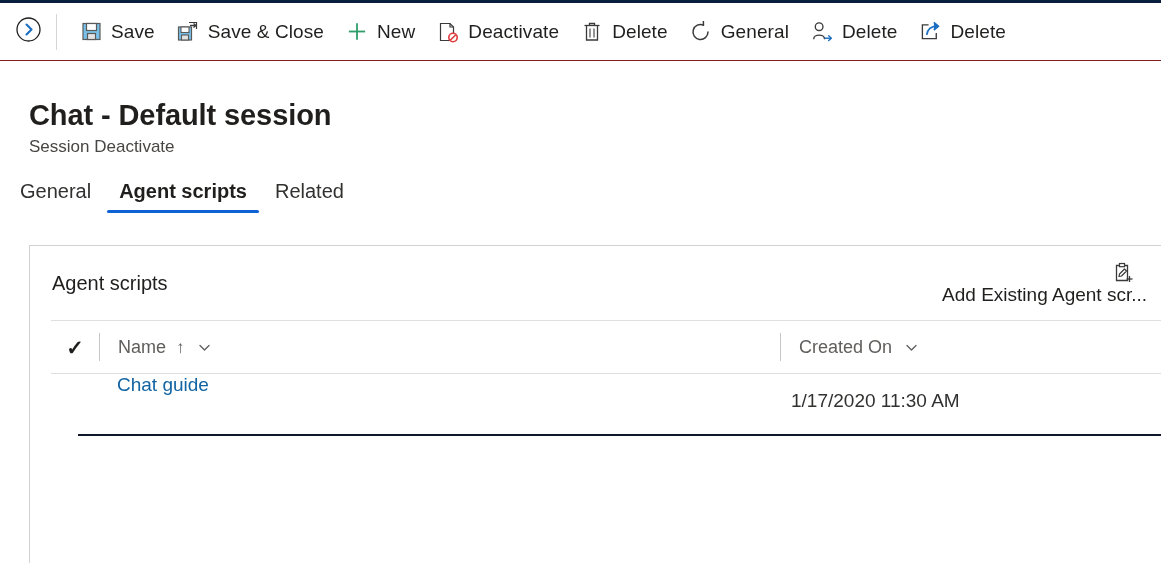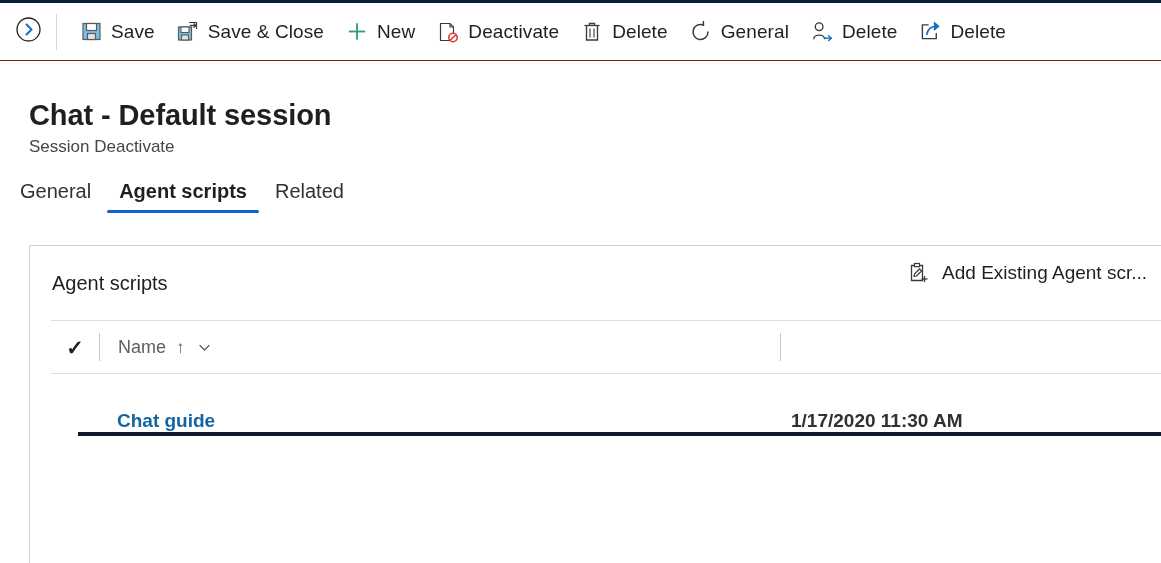--- a/index.html
+++ b/index.html
@@ -155,26 +155,27 @@
     padding: 0 0 0 22px;
     box-sizing: border-box;
   }
   .subgrid-title {
     font-size: 20px;
     color: #201f1e;
     font-weight: 400;
   }
   .subgrid-action {
     display: flex;
-    align-items: flex-start;
+    align-items: flex-end;
     height: 42px;
     padding: 0 14px 0 10px;
     margin-right: 0px;
     cursor: pointer;
     white-space: nowrap;
+    flex-direction: column;
   }
   .subgrid-action .cmd-icon { margin-right: 13px; }
   .subgrid-action-label {
     font-size: 19px;
     color: #201f1e;
   }
 
   
   .grid {
     margin-left: 21px;
@@ -238,27 +239,26 @@
   }
   .chev {
     margin-left: 12px;
     display: inline-flex;
     align-items: center;
     color: #605e5c;
   }
 
   .grid-row {
     display: flex;
-    align-items: flex-end;
+    align-items: flex-start;
     height: 62px;
-    border-bottom: 4px solid #0f172a;
+    border-bottom: 2px solid #0f172a;
     margin-left: 27px;
     width: 1084px;
     box-sizing: border-box;
-    font-weight: bold;
   }
   .cell-name {
     width: 701px;
     padding-left: 39px;
     box-sizing: border-box;
     flex: 0 0 auto;
   }
   .cell-name a {
     font-size: 19px;
     color: #1264a3;
@@ -437,20 +437,28 @@
         <span class="sort-arrow">↑</span>
         <span class="chev">
           <svg width="15" height="15" viewBox="0 0 15 15">
             <polyline points="3,5.5 7.5,10 12,5.5" fill="none" stroke="#605e5c" stroke-width="1.3" stroke-linecap="round" stroke-linejoin="round"></polyline>
           </svg>
         </span>
       </div>
 
       <div class="vsep"></div>
 
+      <div class="col-created">
+        <span class="col-label">Created On</span>
+        <span class="chev">
+          <svg width="15" height="15" viewBox="0 0 15 15">
+            <polyline points="3,5.5 7.5,10 12,5.5" fill="none" stroke="#605e5c" stroke-width="1.3" stroke-linecap="round" stroke-linejoin="round"></polyline>
+          </svg>
+        </span>
+      </div>
 
     </div>
 
     <div class="grid-row">
       <div class="cell-name">
         <a href="#">Chat guide</a>
       </div>
       <div class="cell-created">1/17/2020 11:30 AM</div>
     </div>
 

